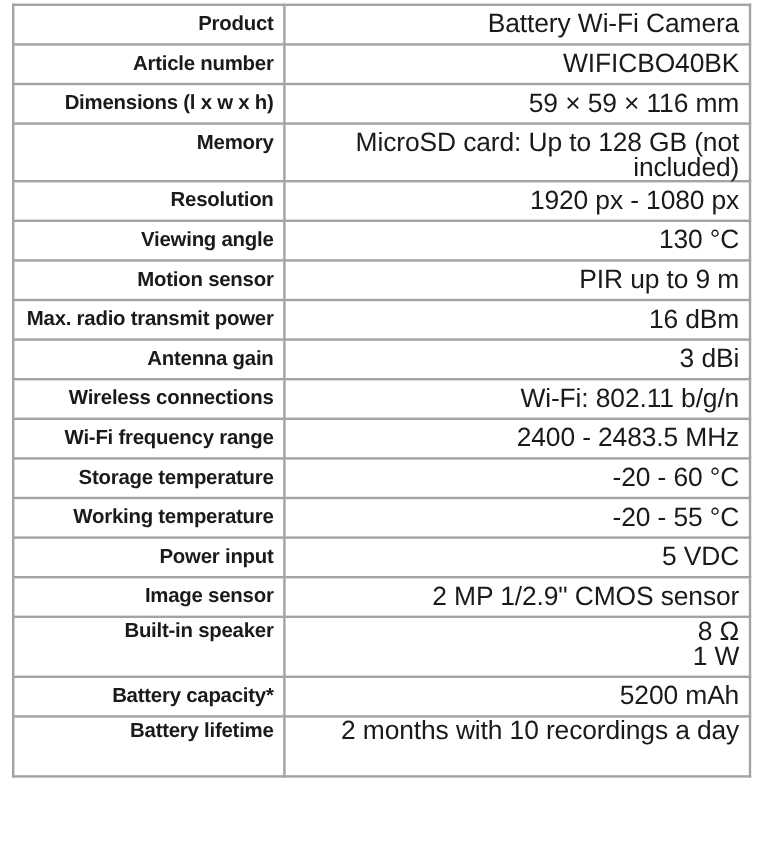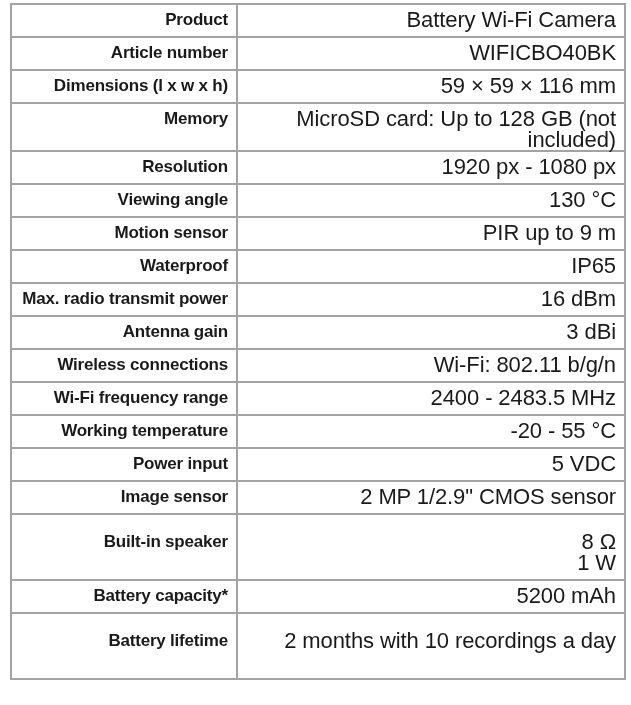--- a/index.html
+++ b/index.html
@@ -28,21 +28,21 @@
       line-height: 21px;
       text-align: right;
     }
     .spec-table tr.single td {
       height: 27px;
       padding-top: 4px;
       padding-bottom: 0;
     }
     .spec-table tr.double td {
       height: 48px;
-      padding-top: 16px;
+      padding-top: 0;
       padding-bottom: 0;
     }
     .spec-table td.label {
       width: 208px;
       font-weight: bold;
       font-family: "Liberation Sans", "DejaVu Sans", sans-serif;
       font-size: 17px;
       letter-spacing: -0.2px;
     }
     .spec-table td.value {
@@ -93,26 +93,20 @@
           <span class="line">130 °C</span>
         </td>
     </tr>
     <tr class="single">
       <td class="label">Motion sensor</td>
       <td class="value">
           <span class="line">PIR up to 9 m</span>
         </td>
     </tr>
     <tr class="single">
-      <td class="label">Waterproof</td>
-      <td class="value">
-          <span class="line">IP65</span>
-        </td>
-    </tr>
-    <tr class="single">
       <td class="label">Max. radio transmit power</td>
       <td class="value">
           <span class="line">16 dBm</span>
         </td>
     </tr>
     <tr class="single">
       <td class="label">Antenna gain</td>
       <td class="value">
           <span class="line">3 dBi</span>
         </td>
@@ -120,20 +114,26 @@
     <tr class="single">
       <td class="label">Wireless connections</td>
       <td class="value">
           <span class="line">Wi-Fi: 802.11 b/g/n</span>
         </td>
     </tr>
     <tr class="single">
       <td class="label">Wi-Fi frequency range</td>
       <td class="value">
           <span class="line">2400 - 2483.5 MHz</span>
+        </td>
+    </tr>
+    <tr class="single">
+      <td class="label">Storage temperature</td>
+      <td class="value">
+          <span class="line">-20 - 60 °C</span>
         </td>
     </tr>
     <tr class="single">
       <td class="label">Working temperature</td>
       <td class="value">
           <span class="line">-20 - 55 °C</span>
         </td>
     </tr>
     <tr class="single">
       <td class="label">Power input</td>

